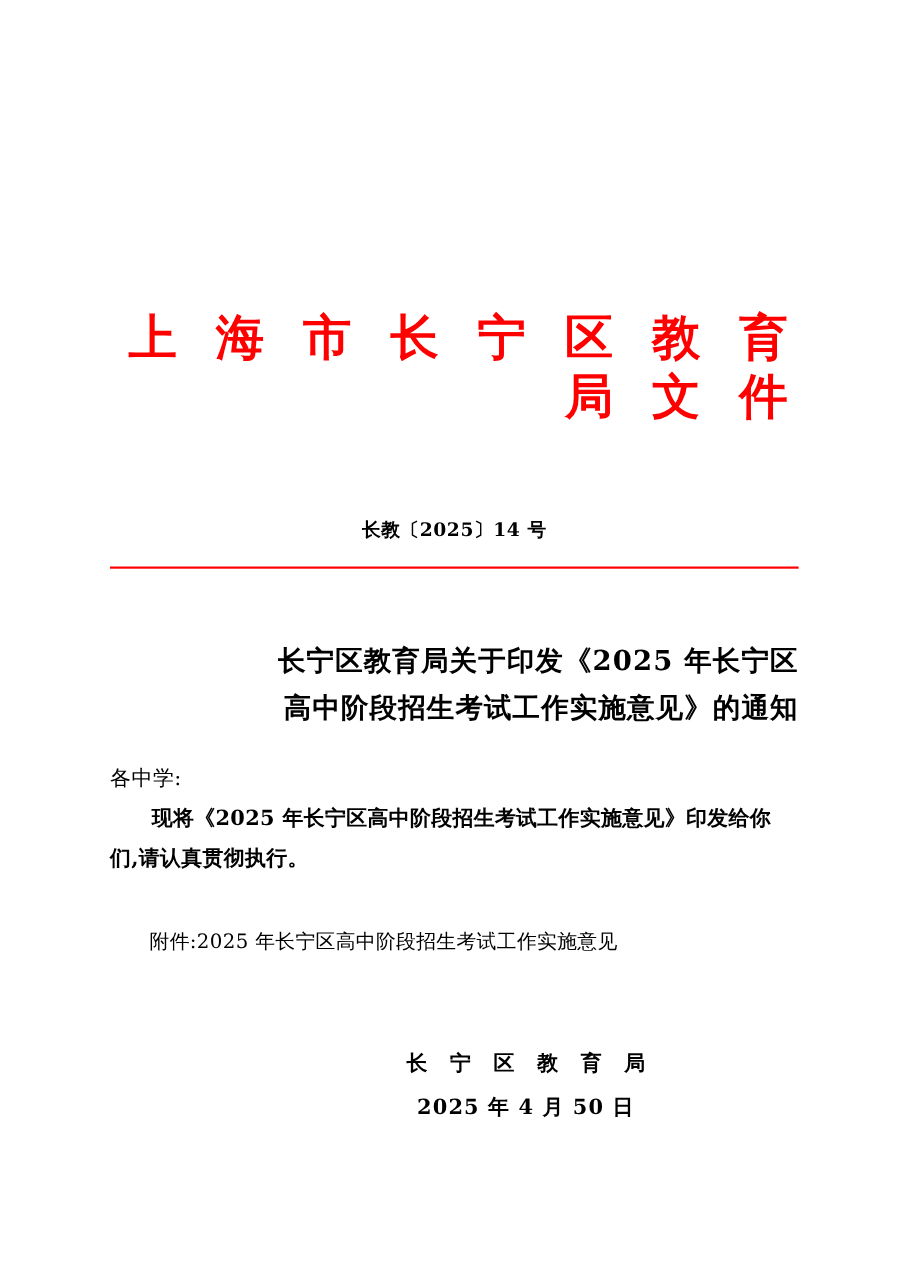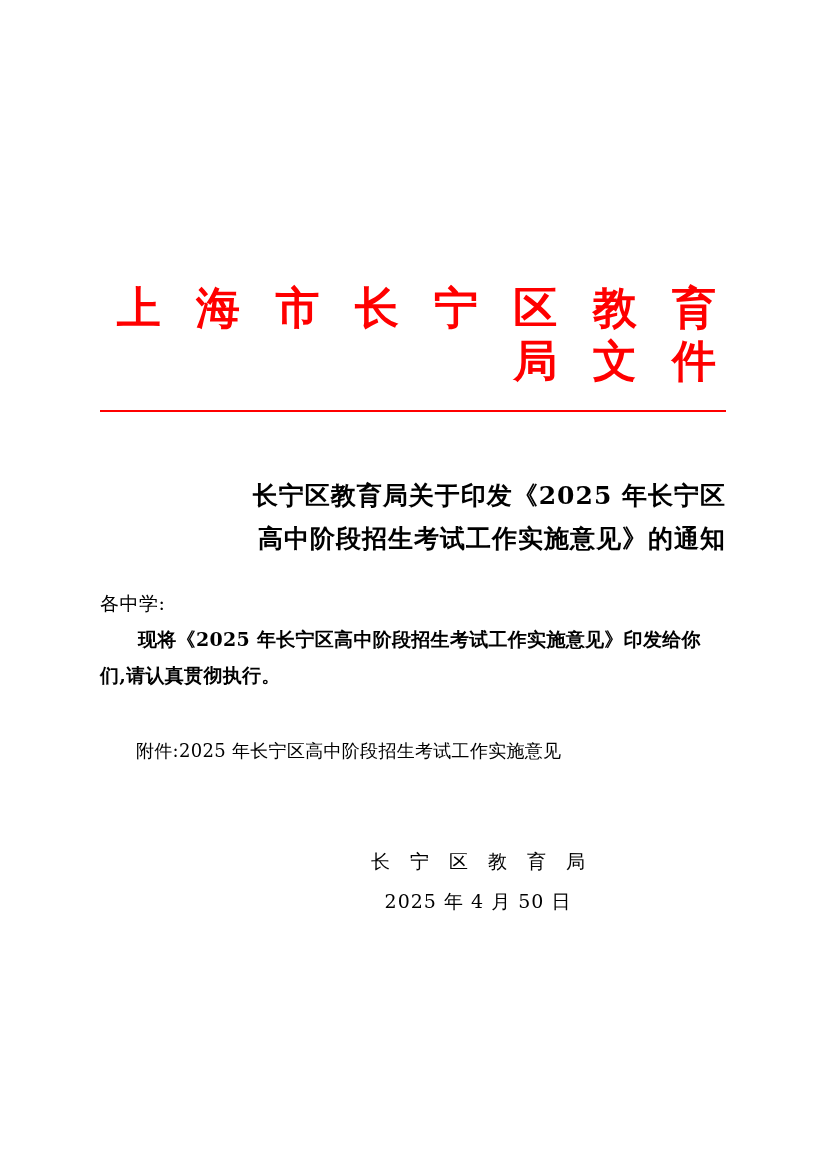--- a/index.html
+++ b/index.html
@@ -71,39 +71,41 @@
   .attachment {
     margin-top: 46px;
     font-size: 18px;
     text-indent: 2em;
     letter-spacing: 0.3px;
   }
   .signature-block {
     margin-top: 86px;
     text-align: center;
     padding-left: 130px;
+    font-weight: bold;
   }
   .signature-org {
     font-size: 19px;
     letter-spacing: 7px;
     text-indent: 7px;
   }
   .signature-date {
     margin-top: 14px;
     font-size: 19px;
     letter-spacing: 1px;
   }
 </style>
 </head>
 <body>
 
 <div class="page">
 
   <div class="masthead">上 海 市 长 宁 区 教 育 局 文 件</div>
 
+  <div class="doc-number">长教〔2025〕14 号</div>
 
   <div class="red-rule"></div>
 
   <div class="doc-title">
     <div>长宁区教育局关于印发《2025 年长宁区</div>
     <div>高中阶段招生考试工作实施意见》的通知</div>
   </div>
 
   <div class="salutation">各中学:</div>
 

